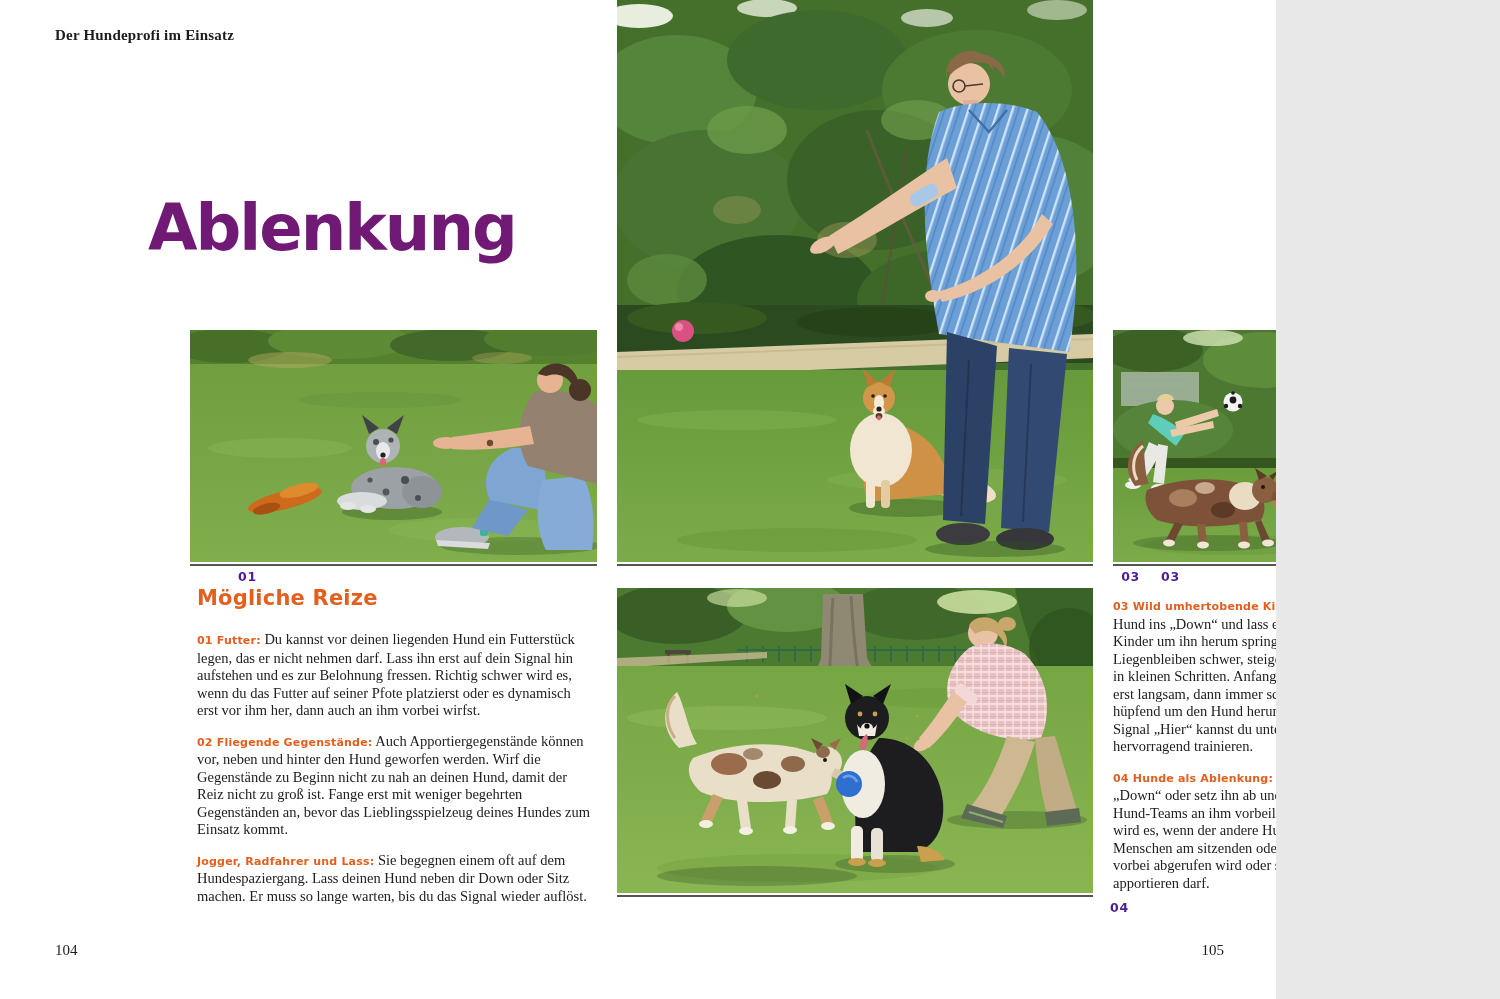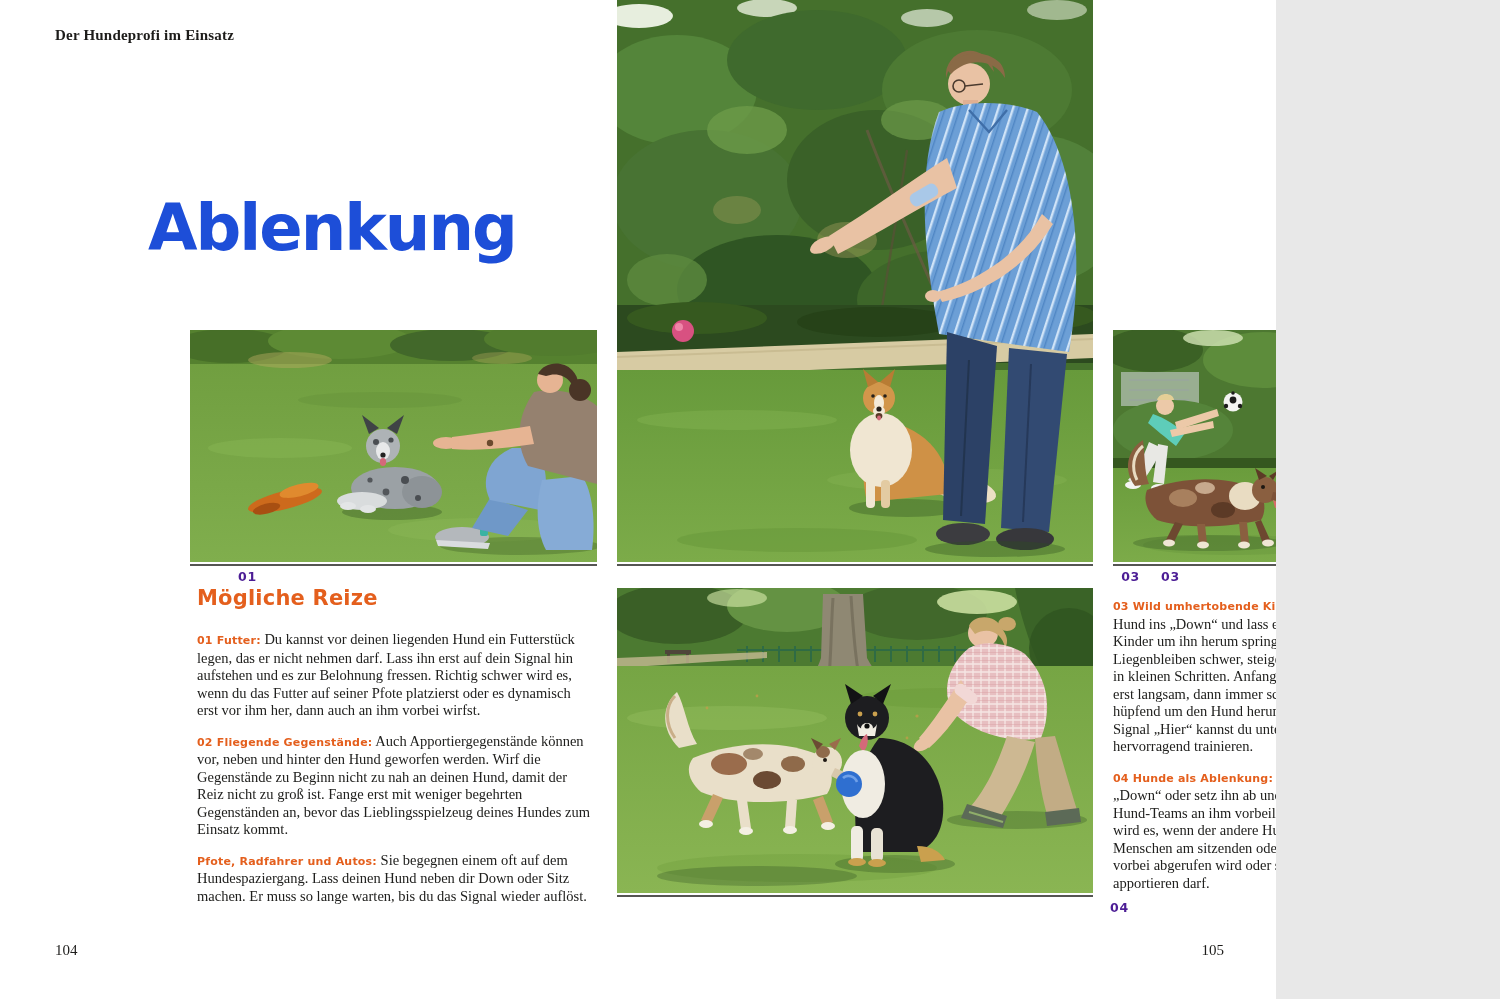--- a/index.html
+++ b/index.html
@@ -7,21 +7,21 @@
     position:relative;width:1276px;height:999px;background:#ffffff;
     overflow:hidden;font-family:"Liberation Serif",serif;color:#20201e;
   }
   .abs{position:absolute;}
   .running-header{
     left:55px;top:27px;font:700 15px "Liberation Serif",serif;color:#1d1c1a;
     letter-spacing:.2px;
   }
   .title-main{
     left:148px;top:196px;font:700 64px "DejaVu Sans",sans-serif;
-    color:#1d4ed8;letter-spacing:-2px;line-height:1;
+    color:#701a75;letter-spacing:-2px;line-height:1;
   }
   .title-sub{
     left:150px;top:266px;font:400 30px "DejaVu Sans",sans-serif;
     color:var(--accent);letter-spacing:.3px;line-height:1.1;
   }
   .photo{position:absolute;overflow:hidden;background:#6f9f40;}
   .photo svg{display:block;width:100%;height:100%;}
   .rule{position:absolute;height:2px;background:#555552;}
   .cap{
     position:absolute;font:700 12.5px "DejaVu Sans",sans-serif;
@@ -420,21 +420,21 @@
     </svg>
   </div>
   <div class="rule" style="left:617px;top:895px;width:476px;"></div>
   <div class="cap" style="left:1063px;top:900px;width:30px;">04</div>
 
   <div class="abs section-heading">Mögliche Reize</div>
 
   <div class="col col-left">
     <p><span class="lead">01 Futter:</span><span> Du kannst vor deinen liegenden Hund ein Futterstück legen, das er nicht nehmen darf. Lass ihn erst auf dein Signal hin aufstehen und es zur Belohnung fressen. Richtig schwer wird es, wenn du das Futter auf seiner Pfote platzierst oder es dynamisch erst vor ihm her, dann auch an ihm vorbei wirfst.</span></p>
     <p><span class="lead">02 Fliegende Gegenstände:</span><span> Auch Apportiergegenstände können vor, neben und hinter den Hund geworfen werden. Wirf die Gegenstände zu Beginn nicht zu nah an deinen Hund, damit der Reiz nicht zu groß ist. Fange erst mit weniger begehrten Gegenständen an, bevor das Lieblingsspielzeug deines Hundes zum Einsatz kommt.</span></p>
-    <p><span class="lead">Pfote, Radfahrer und Autos:</span><span> Sie begegnen einem oft auf dem Hundespaziergang. Lass deinen Hund neben dir Down oder Sitz machen. Er muss so lange warten, bis du das Signal wieder auflöst.</span></p>
+    <p><span class="lead">Jogger, Radfahrer und Lass:</span><span> Sie begegnen einem oft auf dem Hundespaziergang. Lass deinen Hund neben dir Down oder Sitz machen. Er muss so lange warten, bis du das Signal wieder auflöst.</span></p>
   </div>
 
   <div class="col col-right">
     <p><span class="lead">03 Wild umhertobende Kinder:</span><span> Lege deinen Hund ins „Down“ und lass erst ein und dann zwei Kinder um ihn herum springen. Fällt ihm das Liegenbleiben schwer, steigerst du die Ablenkung in kleinen Schritten. Anfangs soll sich das Kind erst langsam, dann immer schneller und dann erst hüpfend um den Hund herumbewegen. Auch das Signal „Hier“ kannst du unter solcher Ablenkung hervorragend trainieren.</span></p>
     <p><span class="lead">04 Hunde als Ablenkung:</span><span> Lege deinen Hund ins „Down“ oder setz ihn ab und lass andere Mensch-Hund-Teams an ihm vorbeilaufen. Richtig schwer wird es, wenn der andere Hund von seinem Menschen am sitzenden oder liegenden Hund vorbei abgerufen wird oder sogar Beute apportieren darf.</span></p>
   </div>
 
   <div class="abs pageno" style="left:55px;top:942px;">104</div>
   <div class="abs pageno" style="right:52px;top:942px;">105</div>
 

